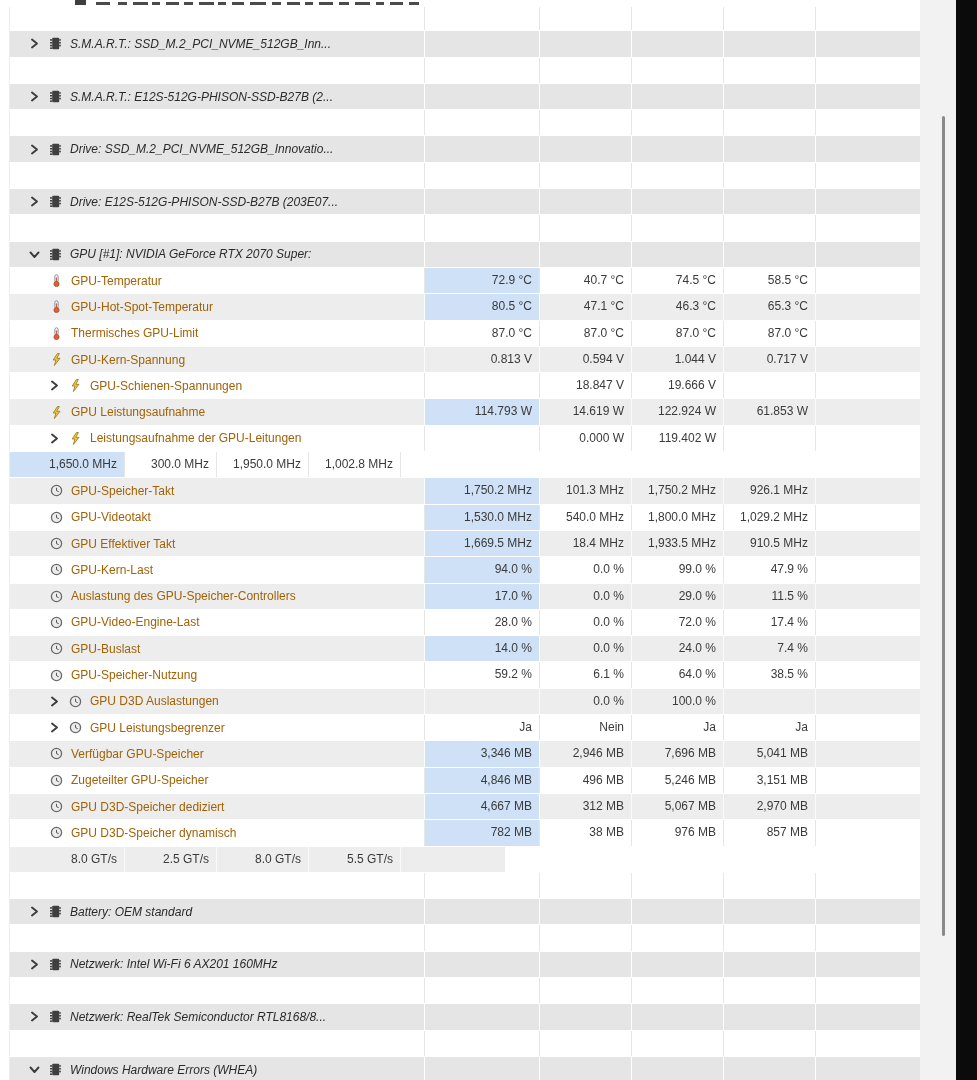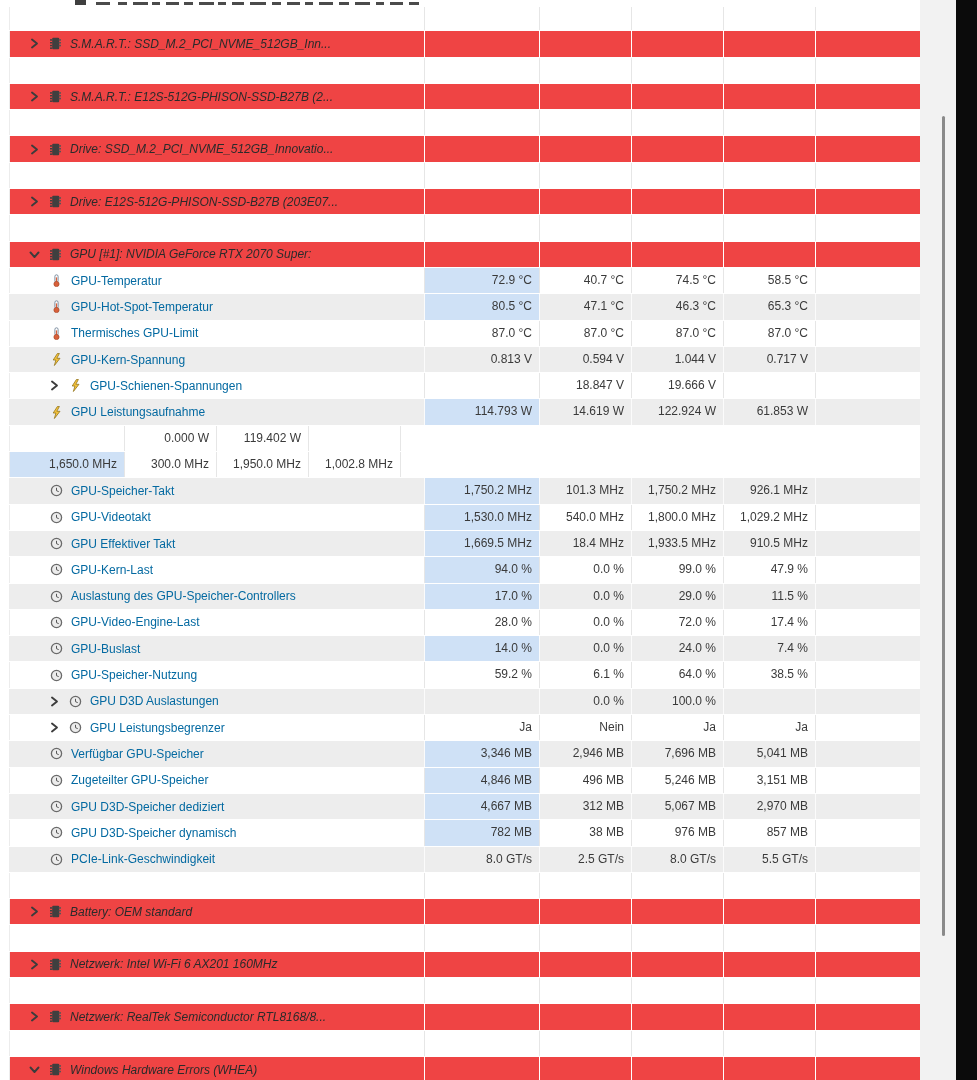--- a/index.html
+++ b/index.html
@@ -15,25 +15,25 @@
   .c{flex:0 0 auto;text-align:right;line-height:25px;padding-right:7px;box-sizing:border-box;
      border-right:1px solid #e6e6e6;color:#3a3a3a;overflow:hidden;white-space:nowrap;}
   .c.cur{width:115px;text-align:right;}
   .c.min,.c.max,.c.avg{width:92px;}
   .c.extra{width:104px;border-right:none;}
   
   .row.white .label,.row.white .c{background:#ffffff;}
   .row.gray .label,.row.gray .c{background:#ededed;}
   .row.gray .label,.row.gray .c{border-right-color:#fbfbfb;}
   .row.spacer .label,.row.spacer .c{background:#ffffff;}
-  .row.header .label,.row.header .c{background:#ef4444;border-right-color:#ffffff;}
+  .row.header .label,.row.header .c{background:#e5e5e5;border-right-color:#ffffff;}
   .row.header .label{font-style:italic;color:#2b2b2b;padding-left:18px;}
   .row.clipped .label,.row.clipped .c{background:#d8d8d8;border-right-color:#ffffff;}
   .hl{background:#cfe1f6 !important;}
-  .sensor .label{padding-left:40px;color:#0369a1;}
+  .sensor .label{padding-left:40px;color:#a16207;}
   .sensor.child .label{padding-left:38px;}
   .icon{display:inline-flex;width:13px;height:13px;margin-right:8px;flex:0 0 13px;align-items:center;justify-content:center;}
   .chev{display:inline-flex;width:13px;height:13px;margin-right:8px;flex:0 0 13px;cursor:default;}
   .frag{position:absolute;background:#4b4b4b;bottom:1px;height:3px;}
   .frag.icohalf{height:5px;background:#3f3f3f;}
   
   .scrollzone{position:absolute;left:920px;top:0;width:36px;height:1080px;background:#f2f2f2;}
   .thumb{position:absolute;left:22px;top:116px;width:3px;height:820px;background:#8a8a8a;border-radius:2px;}
   .blackedge{position:absolute;left:956px;top:0;width:21px;height:1080px;background:#0b0b0b;}
 </style>
@@ -358,20 +358,33 @@
           <span>GPU Leistungsaufnahme</span>
         </div>
         <div class="c cur hl">114.793 W</div>
         <div class="c min">14.619 W</div>
         <div class="c max">122.924 W</div>
         <div class="c avg">61.853 W</div>
         <div class="c extra"></div>
       </div>
       <div class="row sensor white child">
         <div class="gutter"></div>
+        <div class="label">
+          <span class="chev">
+            <svg width="13" height="13" viewBox="0 0 13 13">
+              <polyline points="4,2.5 9,6.5 4,10.5" fill="none" stroke="#3c3c3c" stroke-width="1.9" stroke-linecap="round" stroke-linejoin="round"></polyline>
+            </svg>
+          </span>
+          <span class="icon">
+            <svg width="13" height="13" viewBox="0 0 13 13">
+              <polygon points="7.4,0.5 3.2,7 5.9,7 4.4,12.5 10,5.3 6.8,5.3 9.4,0.5" fill="#f6c33a" stroke="#93761f" stroke-width="0.8" stroke-linejoin="round"></polygon>
+            </svg>
+          </span>
+          <span>Leistungsaufnahme der GPU-Leitungen</span>
+        </div>
         <div class="c cur"></div>
         <div class="c min">0.000 W</div>
         <div class="c max">119.402 W</div>
         <div class="c avg"></div>
         <div class="c extra"></div>
       </div>
       <div class="row sensor white">
         <div class="gutter"></div>
         <div class="c cur hl">1,650.0 MHz</div>
         <div class="c min">300.0 MHz</div>
@@ -622,29 +635,20 @@
           <span>GPU D3D-Speicher dynamisch</span>
         </div>
         <div class="c cur hl">782 MB</div>
         <div class="c min">38 MB</div>
         <div class="c max">976 MB</div>
         <div class="c avg">857 MB</div>
         <div class="c extra"></div>
       </div>
       <div class="row sensor gray">
         <div class="gutter"></div>
-        <div class="label">
-          <span class="icon">
-            <svg width="13" height="13" viewBox="0 0 13 13">
-              <circle cx="6.5" cy="6.5" r="5.1" fill="#ececec" stroke="#6a6a6a" stroke-width="1.3"></circle>
-              <path d="M6.5 6.7 L6.5 3.8 M6.5 6.7 L8.7 7.6" stroke="#555" stroke-width="1" fill="none"></path>
-            </svg>
-          </span>
-          <span>PCIe-Link-Geschwindigkeit</span>
-        </div>
         <div class="c cur">8.0 GT/s</div>
         <div class="c min">2.5 GT/s</div>
         <div class="c max">8.0 GT/s</div>
         <div class="c avg">5.5 GT/s</div>
         <div class="c extra"></div>
       </div>
       <div class="row spacer spacer">
         <div class="gutter"></div>
         <div class="label"></div>
         <div class="c cur"></div>

